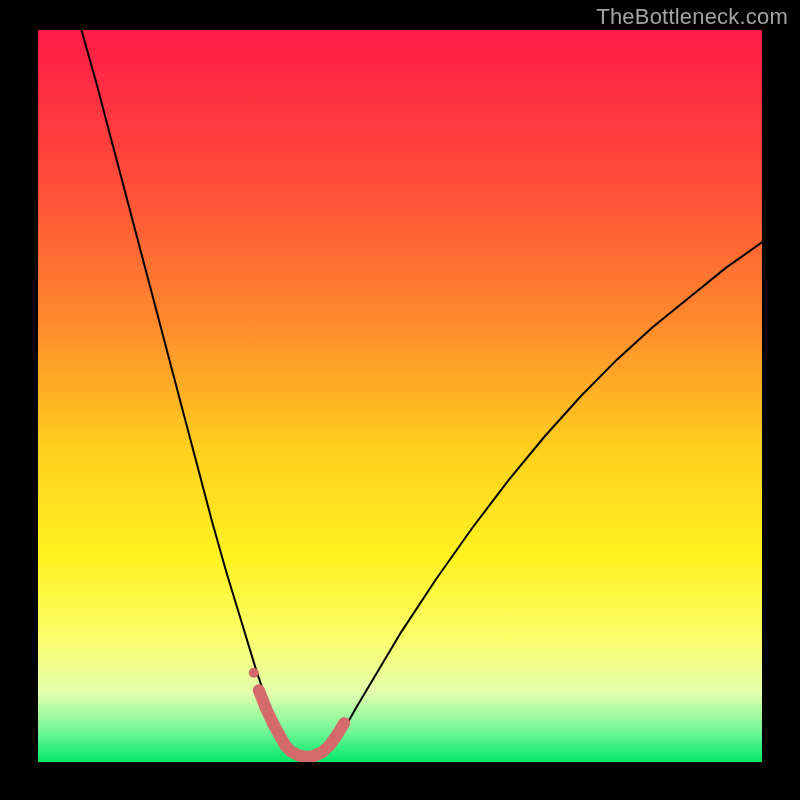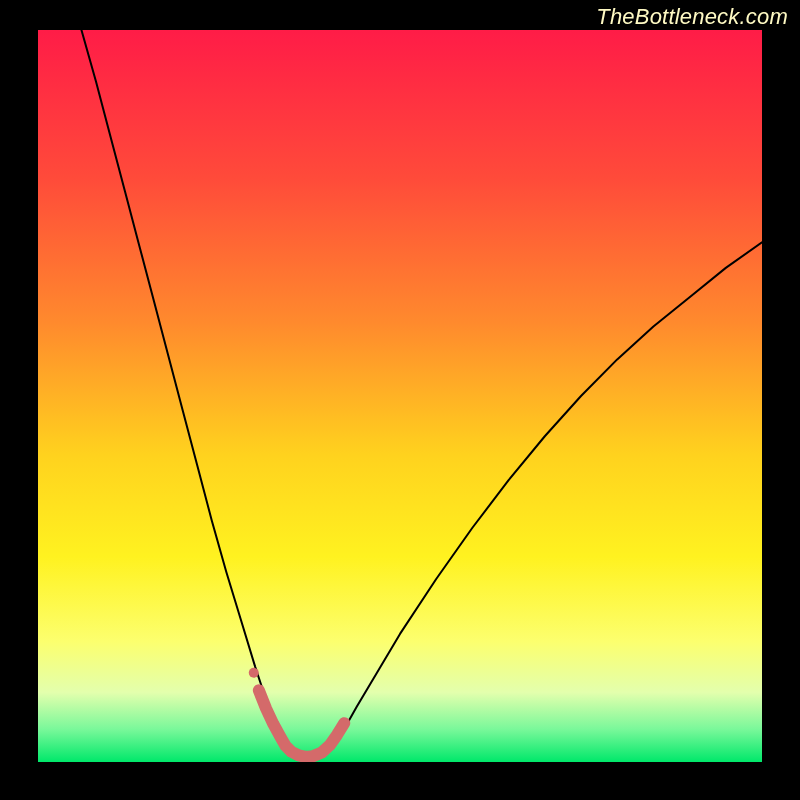--- a/index.html
+++ b/index.html
@@ -37,26 +37,25 @@
     position: absolute;
     left: 0;
     top: 0;
     width: 724px;
     height: 732px;
   }
   .watermark {
     position: absolute;
     top: 4px;
     right: 12px;
-    color: #fef9c3;
+    color: #a3a3a3;
     font-family: Arial, Helvetica, sans-serif;
     font-size: 22px;
     font-weight: 500;
     letter-spacing: 0.2px;
-    font-style: italic;
   }
 </style>
 </head>
 <body>
 
 <div class="frame">
   <div class="plot">
     <svg class="gradient" viewBox="0 0 724 732" preserveAspectRatio="none">
       <defs>
         <linearGradient id="bg" x1="0" y1="0" x2="0" y2="1">

